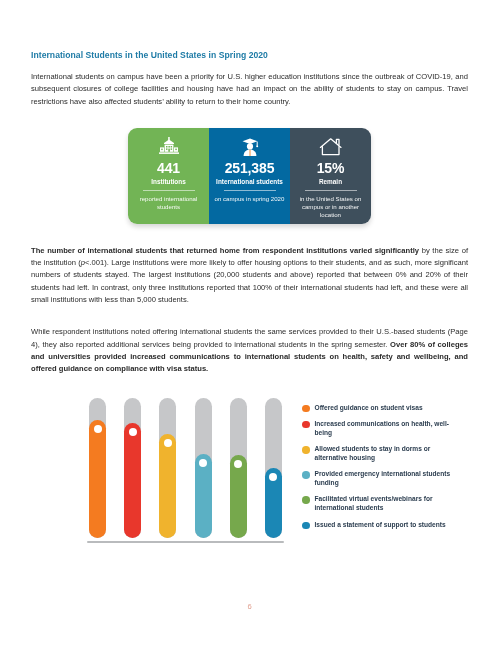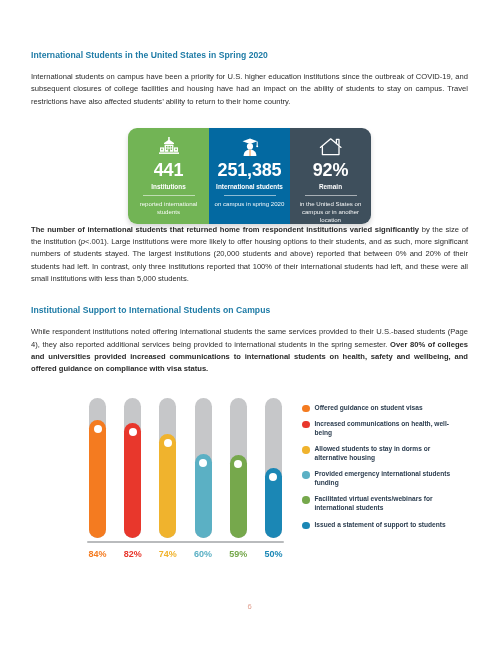--- a/index.html
+++ b/index.html
@@ -65,21 +65,21 @@
     text-align: center;
   }
   .ig-icon {
     height: 26px;
     display: flex;
     align-items: center;
     justify-content: center;
   }
   .ig-icon svg { display: block; }
   .ig-value {
-    font-size: 18px;
+    font-size: 14px;
     font-weight: bold;
     line-height: 1.1;
     margin-top: 1px;
     letter-spacing: -.01em;
   }
   .ig-label {
     font-size: 6.4px;
     font-weight: bold;
     line-height: 1.25;
     margin-top: 2px;
@@ -253,36 +253,35 @@
           <div class="ig-sub">on campus in spring 2020</div>
         </div>
         <div class="ig-panel" style="background: rgb(62, 79, 92);">
           <div class="ig-icon">
             <svg width="24" height="20" viewBox="0 0 24 20" fill="none" stroke="#fff" stroke-width="1.3" stroke-linejoin="round" stroke-linecap="round">
               <path d="M3.4 9.6 L3.4 17.6 L20 17.6 L20 9.6"></path>
               <path d="M1.4 10.4 L11.7 1.8 L22 10.4"></path>
               <path d="M17.4 5.6 L17.4 2.4 L20 2.4 L20 7.8"></path>
             </svg>
           </div>
-          <div class="ig-value">92%</div>
+          <div class="ig-value">15%</div>
           <div class="ig-label">Remain</div>
           <div class="ig-rule"></div>
           <div class="ig-sub">in the United States on campus or in another location</div>
         </div>
       </div>
   </div>
 
-  <div style="">
+  <div style="margin-top:21px">
     <p class="para">
       <b>The number of international students that returned home from respondent institutions varied significantly</b><span> by the size of the institution (</span><i>p</i><span>&lt;.001). Large institutions were more likely to offer housing options to their students, and as such, more significant numbers of students stayed. The largest institutions (20,000 students and above) reported that between 0% and 20% of their students had left. In contrast, only three institutions reported that 100% of their international students had left, and these were all small institutions with less than 5,000 students.</span>
     </p>
   </div>
 
   <div style="margin-top:20px">
-    <div class="section-heading">Institutional Support to International Students on Campus</div>
     <p class="para">
       <span>While respondent institutions noted offering international students the same services provided to their U.S.-based students (Page 4), they also reported additional services being provided to international students in the spring semester. </span><b>Over 80% of colleges and universities provided increased communications to international students on health, safety and wellbeing, and offered guidance on compliance with visa status.</b>
     </p>
   </div>
 
   <div class="chart-block">
     <div class="chart">
       <div class="bars" id="bars">
           <div class="bar-slot">
             <div class="track"></div>
@@ -309,28 +308,20 @@
             <div class="fill" style="height:83px;background:#76A84C"></div>
             <div class="dot" style="bottom:70px"></div>
           </div>
           <div class="bar-slot">
             <div class="track"></div>
             <div class="fill" style="height:70px;background:#1B87B5"></div>
             <div class="dot" style="bottom:57px"></div>
           </div>
         </div>
       <div class="axis"></div>
-      <div class="bar-labels" id="bar-labels">
-          <span style="color: rgb(244, 123, 32);">84%</span>
-          <span style="color: rgb(232, 55, 44);">82%</span>
-          <span style="color: rgb(240, 179, 45);">74%</span>
-          <span style="color: rgb(91, 176, 196);">60%</span>
-          <span style="color: rgb(118, 168, 76);">59%</span>
-          <span style="color: rgb(27, 135, 181);">50%</span>
-        </div>
     </div>
     <div class="legend" id="legend">
         <div class="legend-item">
           <div class="legend-dot" style="background:#F47B20"></div>
           <div class="legend-text">Offered guidance on student visas</div>
         </div>
         <div class="legend-item">
           <div class="legend-dot" style="background:#E8372C"></div>
           <div class="legend-text">Increased communications on health, well-being</div>
         </div>

